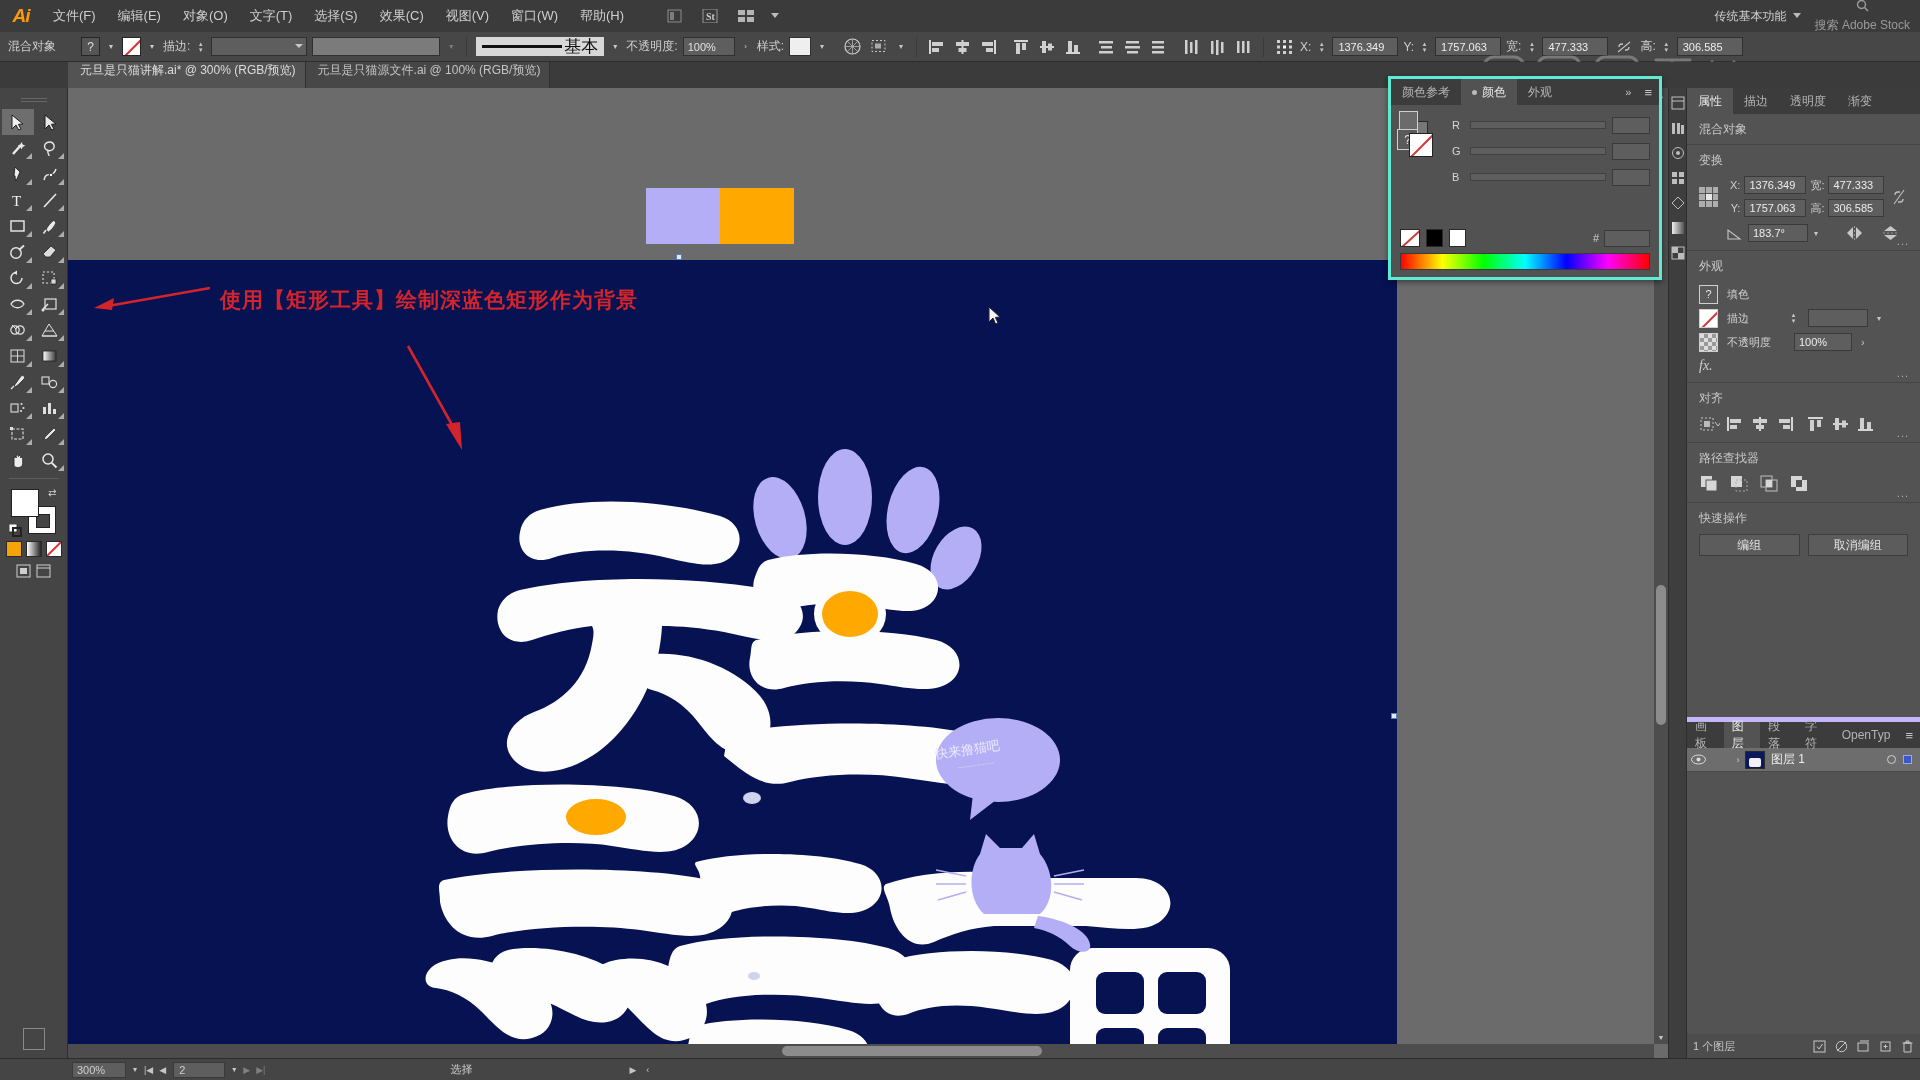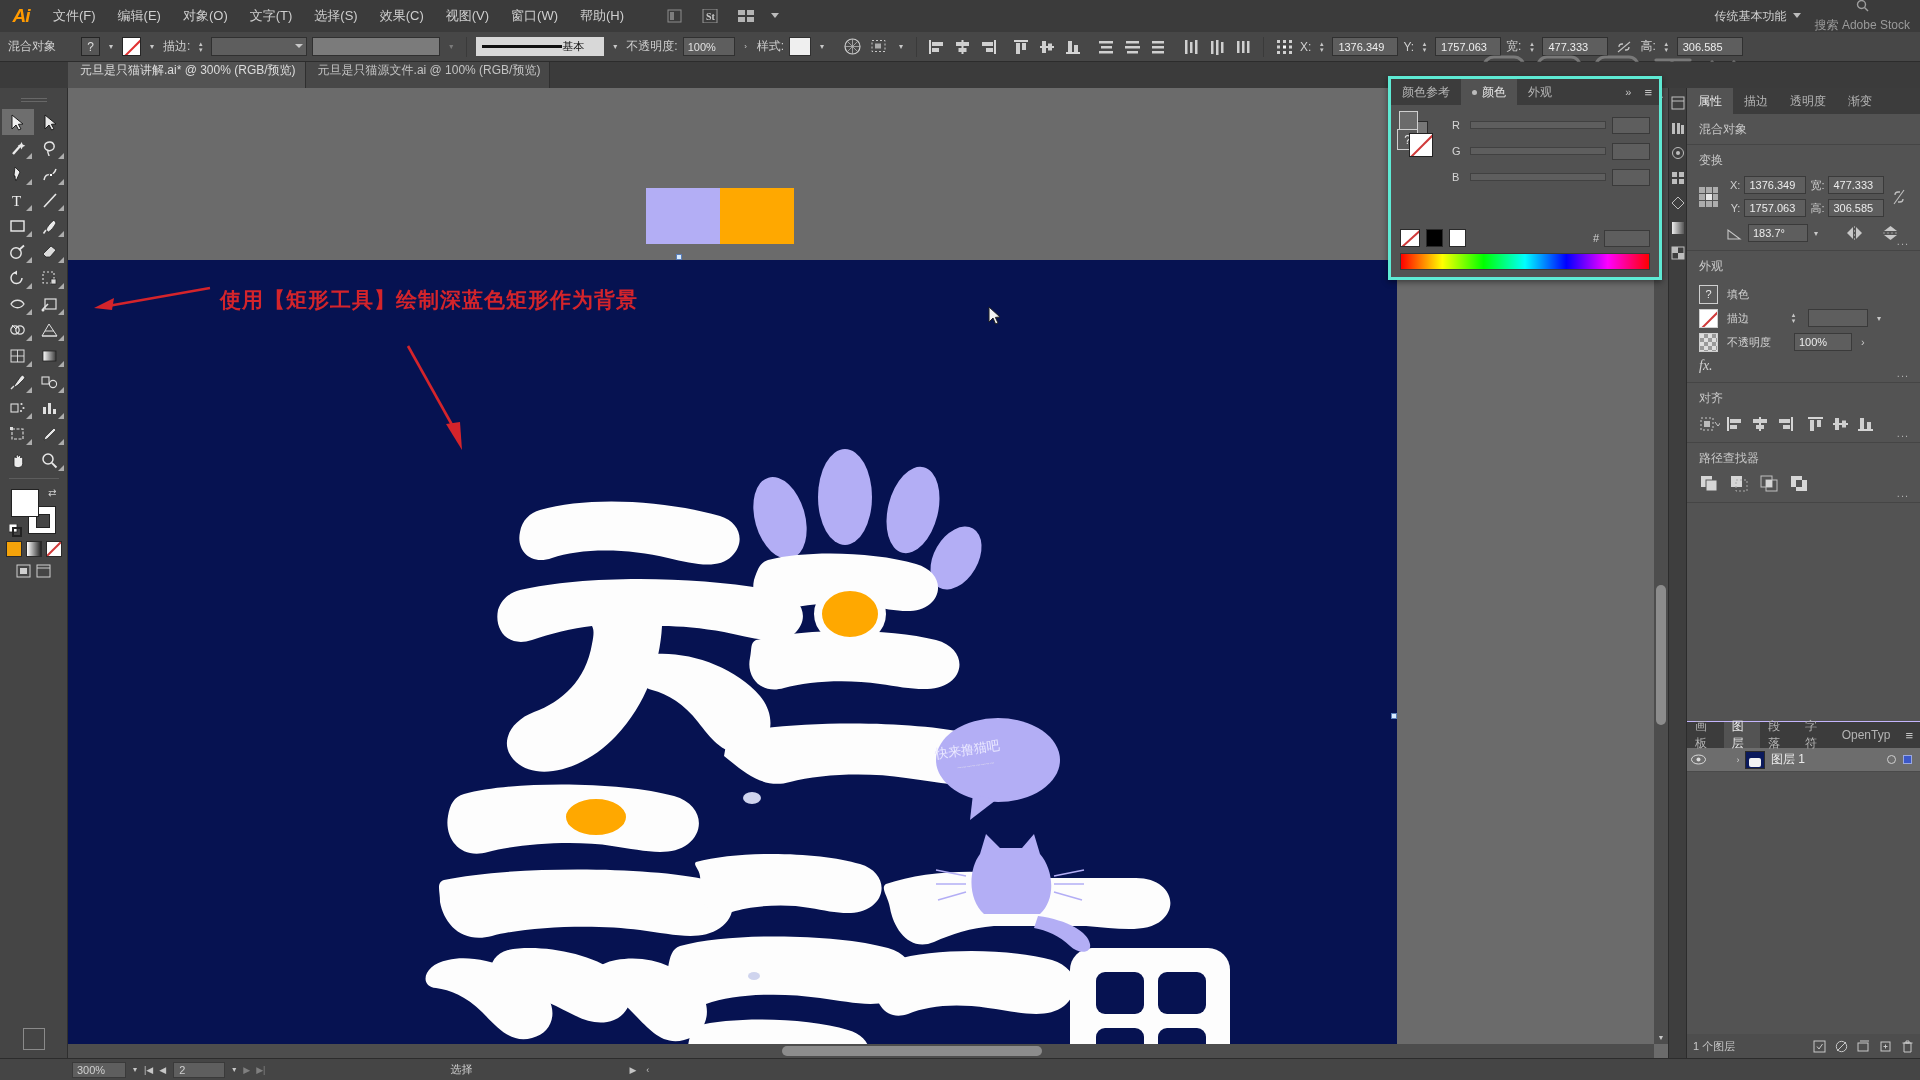--- a/index.html
+++ b/index.html
@@ -35,21 +35,21 @@
   .stepper{ width:11px; display:flex; flex-direction:column; align-items:center; justify-content:center;
     font-size:7px; line-height:6px; color:#c6c6c6; }
   .cb-field{ height:19px; background:#5e5e5e; border:1px solid #303030; display:flex; align-items:center;
     padding:0 4px; font-size:11px; color:#e2e2e2; }
   .cb-dd{ height:19px; background:#5e5e5e; border:1px solid #303030; display:flex; align-items:center;
     justify-content:space-between; padding:0 3px; font-size:11px; color:#e2e2e2; }
   .sep{ width:1px; height:20px; background:#3a3a3a; margin:0 4px; }
   .strokeprofile{ width:128px; height:19px; background:#d8d8d8; display:flex; align-items:center;
     justify-content:center; position:relative; }
   .strokeprofile .ln{ position:absolute; left:6px; top:8px; width:80px; height:3px; background:#111; }
-  .strokeprofile .tx{ position:absolute; right:20px; font-size:11px; color:#111; }
+  .strokeprofile .tx{ position:absolute; right:6px; font-size:17px; color:#111; }
   .style-sw{ width:22px; height:19px; background:#efefef; border:1px solid #303030; }
   .cb-icon{ width:22px; height:22px; display:flex; align-items:center; justify-content:center; color:#d5d5d5; }
   .align-ico{ width:21px; height:20px; display:flex; align-items:center; justify-content:center; }
   .coordfield{ height:19px; width:66px; background:#5e5e5e; border:1px solid #303030;
     font-size:11px; color:#eee; display:flex; align-items:center; padding-left:5px; }
 
   
   .tabbar{ position:absolute; left:0; top:62px; width:1920px; height:26px; background:#3b3b3b;
     display:flex; align-items:flex-end; padding-left:68px; }
   .doctab{ height:26px; background:#474747; display:flex; align-items:center; gap:9px;
@@ -182,21 +182,21 @@
   .ap-in{ height:18px; background:#5e5e5e; border:1px solid #3a3a3a; font-size:11px; color:#ececec;
     display:flex; align-items:center; padding-left:4px; }
   .aligngrid{ display:flex; align-items:center; gap:4px; flex-wrap:wrap; }
   .ag-btn{ width:21px; height:20px; display:flex; align-items:center; justify-content:center; }
   .pf-grid{ display:flex; gap:8px; }
   .pf-btn{ width:22px; height:20px; display:flex; align-items:center; justify-content:center; }
   .qa-btns{ display:flex; gap:8px; }
   .qa-btn{ flex:1; height:22px; background:#5c5c5c; border:1px solid #3d3d3d; font-size:12px;
     color:#e2e2e2; display:flex; align-items:center; justify-content:center; }
 
-  .layerspanel{ border-top:1px solid #c4b5fd; background:#535353; }
+  .layerspanel{ border-top:5px solid #c4b5fd; background:#535353; }
   .lp-tabs{ height:26px; background:#3c3c3c; display:flex; align-items:stretch; }
   .lp-tab{ padding:0 8px; display:flex; align-items:center; font-size:12px; color:#b4b4b4; }
   .lp-tab.active{ background:#535353; color:#e8e8e8; }
   .lp-menu{ margin-left:auto; display:flex; align-items:center; padding:0 7px; color:#c5c5c5; font-size:13px; }
   .lp-row{ height:24px; background:#6d6d6d; display:flex; align-items:center; gap:0; padding:0 4px;
     border-bottom:1px solid #4a4a4a; }
   .lp-eye{ width:22px; text-align:center; font-size:12px; color:#d7d7d7; }
   .lp-lock{ width:18px; }
   .lp-exp{ width:14px; font-size:9px; color:#d0d0d0; text-align:center; }
   .lp-thumb{ width:20px; height:18px; background:#0b1a5c; border:1px solid #2a2a2a; margin-right:6px;
@@ -1126,20 +1126,27 @@
               <svg width="20" height="18" viewBox="0 0 20 18">
                 <rect x="1" y="1" width="11" height="11" fill="#d6d6d6"></rect>
                 <rect x="6" y="5" width="11" height="11" fill="#d6d6d6"></rect>
                 <rect x="6" y="5" width="6" height="7" fill="#535353"></rect>
               </svg>
             </div>
         </div>
         <div class="rp-dots">...</div>
       </div>
 
+      <div class="rp-sec" style="border-bottom:none;">
+        <div class="rp-title">快速操作</div>
+        <div class="qa-btns">
+          <div class="qa-btn">编组</div>
+          <div class="qa-btn">取消编组</div>
+        </div>
+      </div>
     </div>
 
     <div class="layerspanel">
       <div class="lp-tabs">
         <div class="lp-tab">画板</div>
         <div class="lp-tab active">图层</div>
         <div class="lp-tab">段落</div>
         <div class="lp-tab">字符</div>
         <div class="lp-tab">OpenTyp</div>
         <div class="lp-menu">≡</div>

